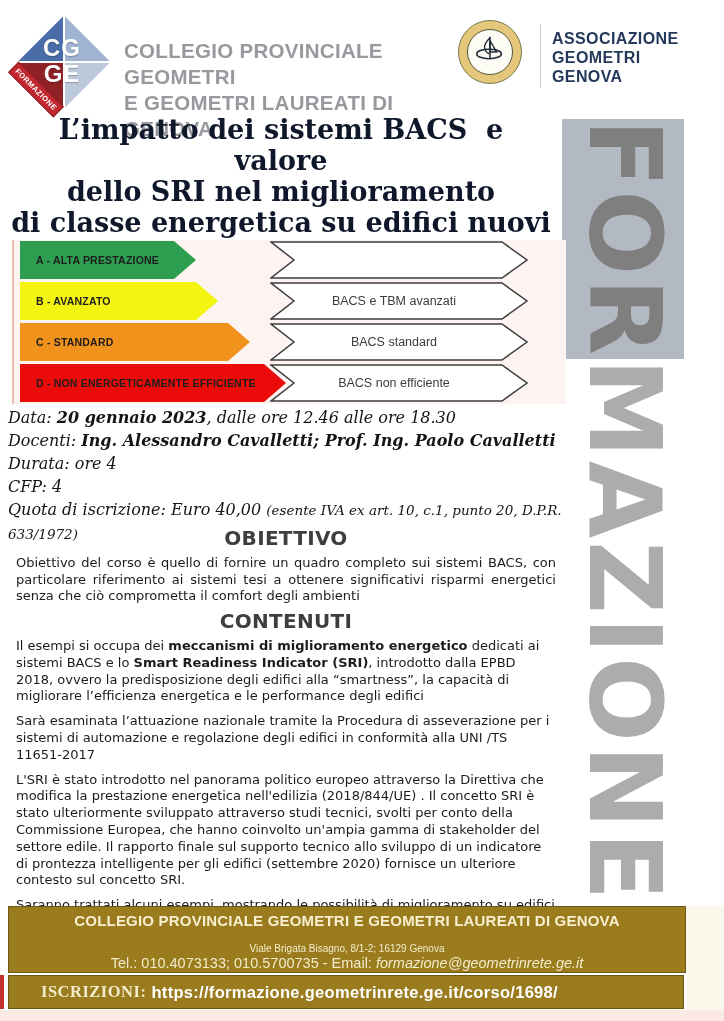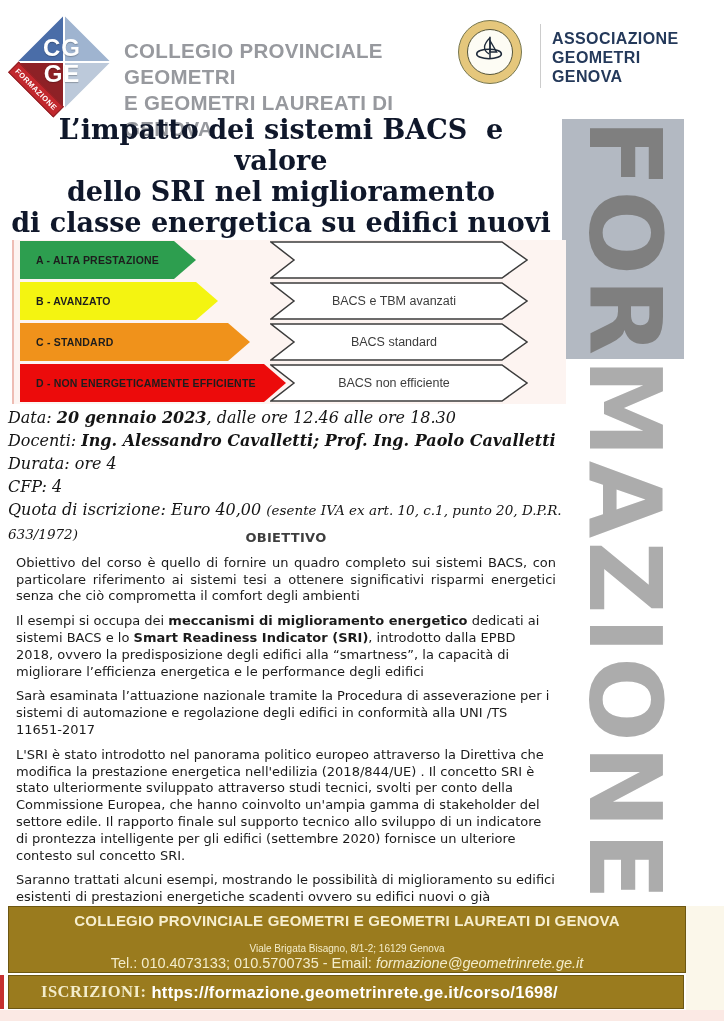--- a/index.html
+++ b/index.html
@@ -54,21 +54,21 @@
 
   
   .details{position:absolute;left:8px;top:406px;width:556px;font-family:"DejaVu Serif",serif;
         font-style:italic;font-size:16px;line-height:23px;color:#141414;}
   .details b{font-weight:bold;}
   .details .small{font-size:13.5px;}
 
   
   .sections{position:absolute;left:8px;top:528px;width:556px;font-family:"DejaVu Sans",sans-serif;
         font-size:13px;line-height:16.8px;color:#1b1b1b;}
-  .sec-h{text-align:center;font-weight:bold;font-size:13px;color:#3e3e3e;letter-spacing:.3px;
+  .sec-h{text-align:center;font-weight:bold;font-size:20px;color:#3e3e3e;letter-spacing:.3px;
         margin:2px 0;}
   .sections p{margin:8px;}
   .just{text-align:justify;}
   .sections b{font-weight:bold;}
 
   
   .foot-box1{position:absolute;left:8px;top:906px;width:676px;height:65px;background:#9a7b1e;
         border:1px solid #6d5712;text-align:center;color:#f3ecca;}
   .foot-line1{margin-top:5px;font-weight:bold;font-size:15px;color:#f7efcf;letter-spacing:.2px;}
   .foot-line2{font-size:10px;margin-top:14px;}
@@ -177,20 +177,21 @@
     <div><span>Data: </span><b>20 gennaio 2023</b><span>, dalle ore 12.46 alle ore 18.30</span></div>
     <div><span>Docenti: </span><b>Ing. Alessandro Cavalletti; Prof. Ing. Paolo Cavalletti</b><span></span></div>
     <div><span>Durata: ore 4</span></div>
     <div><span>CFP: 4</span></div>
     <div><span>Quota di iscrizione: Euro 40,00 </span><span class="small">(esente IVA ex art. 10, c.1, punto 20, D.P.R. 633/1972)</span></div>
   </div>
 
   <div class="sections">
     <div class="sec-h">OBIETTIVO</div>
     <p class="just">Obiettivo del corso è quello di fornire un quadro completo sui sistemi BACS, con particolare riferimento ai sistemi tesi a ottenere significativi risparmi energetici senza che ciò comprometta il comfort degli ambienti</p>
+    <div class="sec-h">CONTENUTI</div>
     <p><span>Il esempi si occupa  dei  </span><b>meccanismi di miglioramento energetico</b><span> dedicati ai sistemi BACS e lo </span><b>Smart Readiness Indicator (SRI)</b><span>, introdotto dalla EPBD 2018, ovvero la predisposizione degli edifici alla “smartness”, la capacità di migliorare l’efficienza energetica e le performance degli edifici</span></p>
     <p>Sarà esaminata l’attuazione nazionale tramite la Procedura di asseverazione per i sistemi di automazione e regolazione degli edifici in conformità alla UNI /TS 11651-2017</p>
     <p>L'SRI è stato introdotto nel panorama politico europeo attraverso la Direttiva che modifica la prestazione energetica nell'edilizia (2018/844/UE) .  Il concetto SRI è stato ulteriormente sviluppato attraverso studi tecnici, svolti per conto della Commissione Europea, che hanno coinvolto un'ampia gamma di stakeholder del settore edile. Il rapporto finale sul supporto tecnico allo sviluppo di un indicatore di prontezza intelligente per gli edifici (settembre 2020) fornisce un ulteriore contesto sul concetto SRI.</p>
     <p>Saranno trattati  alcuni esempi, mostrando le possibilità di miglioramento su edifici esistenti di prestazioni energetiche scadenti ovvero su edifici nuovi  o già migliorati energeticamente.</p>
   </div>
 
   <div class="foot-right-margin"></div>
   <div class="foot-box1">
     <div class="foot-line1">COLLEGIO PROVINCIALE GEOMETRI E GEOMETRI LAUREATI DI GENOVA</div>
     <div class="foot-line2">Viale Brigata Bisagno, 8/1-2; 16129 Genova</div>

